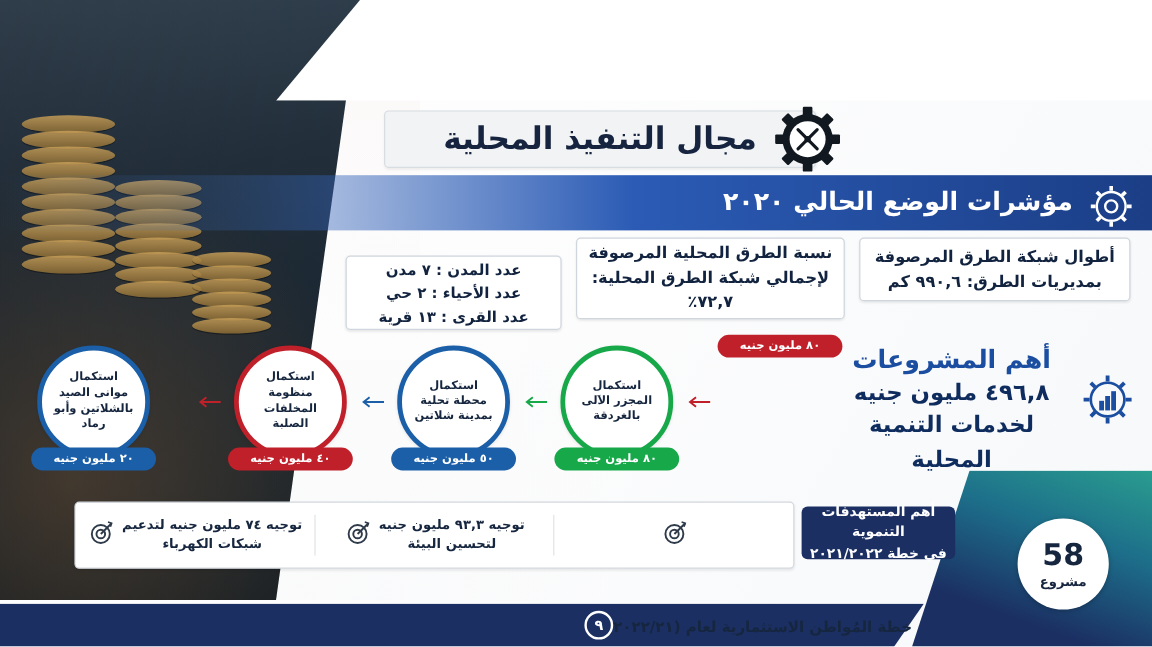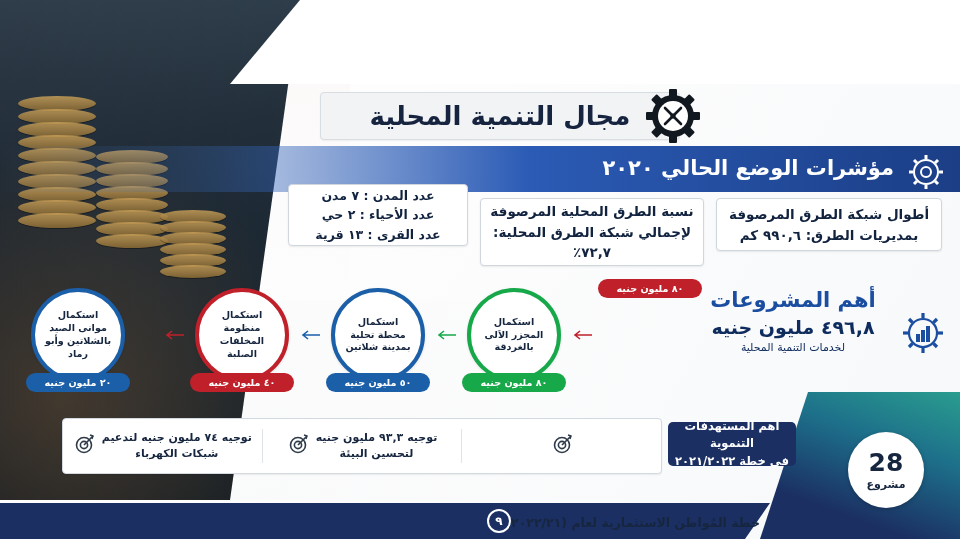--- a/index.html
+++ b/index.html
@@ -137,31 +137,31 @@
   .stat {
     position: absolute; background: #ffffff;
     border: 1px solid #cfd6de; border-radius: 4px;
     box-shadow: 0 1px 2px rgba(0,0,0,.08);
     display: flex; align-items: center; justify-content: center;
     text-align: center; padding: 6px 8px;
     z-index: 5;
   }
   .stat-1 { right: 18px; top: 198px; width: 226px; height: 53px; }
   .stat-2 { right: 256px; top: 198px; width: 224px; height: 68px; }
-  .stat-3 { right: 492px; top: 184px; width: 180px; height: 62px; }
+  .stat-3 { right: 492px; top: 213px; width: 180px; height: 62px; }
   .stat-line { font-size: 13.5px; color: #12233f; font-weight: bold; line-height: 1.55; }
   .stat-line.sm { font-size: 12.5px; }
 
   
   .proj-head {
     position: absolute; right: 72px; top: 288px; width: 190px; text-align: center; z-index: 5;
   }
   .proj-title { font-size: 21px; font-weight: bold; color: #1b4ea0; }
   .proj-amount { font-size: 19px; font-weight: bold; color: #0f2c5e; margin-top: 4px; }
-  .proj-sub { font-size: 11px; font-weight: normal; color: #0f2c5e; margin-top: 2px; line-height: 1.5; }
+  .proj-sub { font-size: 19px; font-weight: bold; color: #0f2c5e; margin-top: 2px; line-height: 1.5; }
   .proj-icon { position: absolute; right: 14px; top: 310px; width: 46px; height: 46px; z-index: 5; }
 
   
   .circles { position: absolute; left: 0; top: 288px; width: 720px; height: 110px; z-index: 5; }
   .circ-item { position: absolute; width: 104px; }
   .circ {
     width: 94px; height: 94px; border-radius: 50%;
     border: 4px solid #888; background: #ffffff;
     display: flex; align-items: center; justify-content: center;
     text-align: center; padding: 10px 8px;
@@ -291,21 +291,21 @@
 
   <div class="logo-block">
     <div class="logo-ar">خطة المواطن الاستثمارية</div>
     <div class="logo-en">Citizen Investment Plan</div>
     <div class="logo-rule"></div>
     <div class="logo-sub">وزارة التخطيط والتنمية الاقتصادية</div>
     <div class="logo-flag"></div>
   </div>
 
   <div class="title-banner">
-    <span>مجال التنمية المحلية</span>
+    <span>مجال التنفيذ المحلية</span>
   </div>
   <div class="gear-badge">
     <svg width="56" height="56" viewBox="0 0 56 56" aria-hidden="true">
       <g transform="translate(28,28)">
         <g fill="#111820">
           <circle r="21"></circle>
           <g>
             <rect x="-4" y="-27" width="8" height="9" rx="1"></rect>
             <rect x="-4" y="18" width="8" height="9" rx="1"></rect>
             <rect x="-27" y="-4" width="9" height="8" rx="1"></rect>
@@ -506,21 +506,21 @@
   </div>
 
   <div class="tgt-label">
     <div>أهم المستهدفات التنموية</div>
     <div>في خطة ٢٠٢١/٢٠٢٢</div>
   </div>
 
   <div class="corner"></div>
 
   <div class="count-circle">
-    <div class="count-num">28</div>
+    <div class="count-num">58</div>
     <div class="count-lbl">مشروع</div>
   </div>
 
   <div class="footer"></div>
   <div class="footer-right">خطة المُواطن الاستثمارية لعام (٢٠٢٢/٢١)</div>
   <div class="page-dot">٩</div>
 
 </div>
 
 </body></html>

